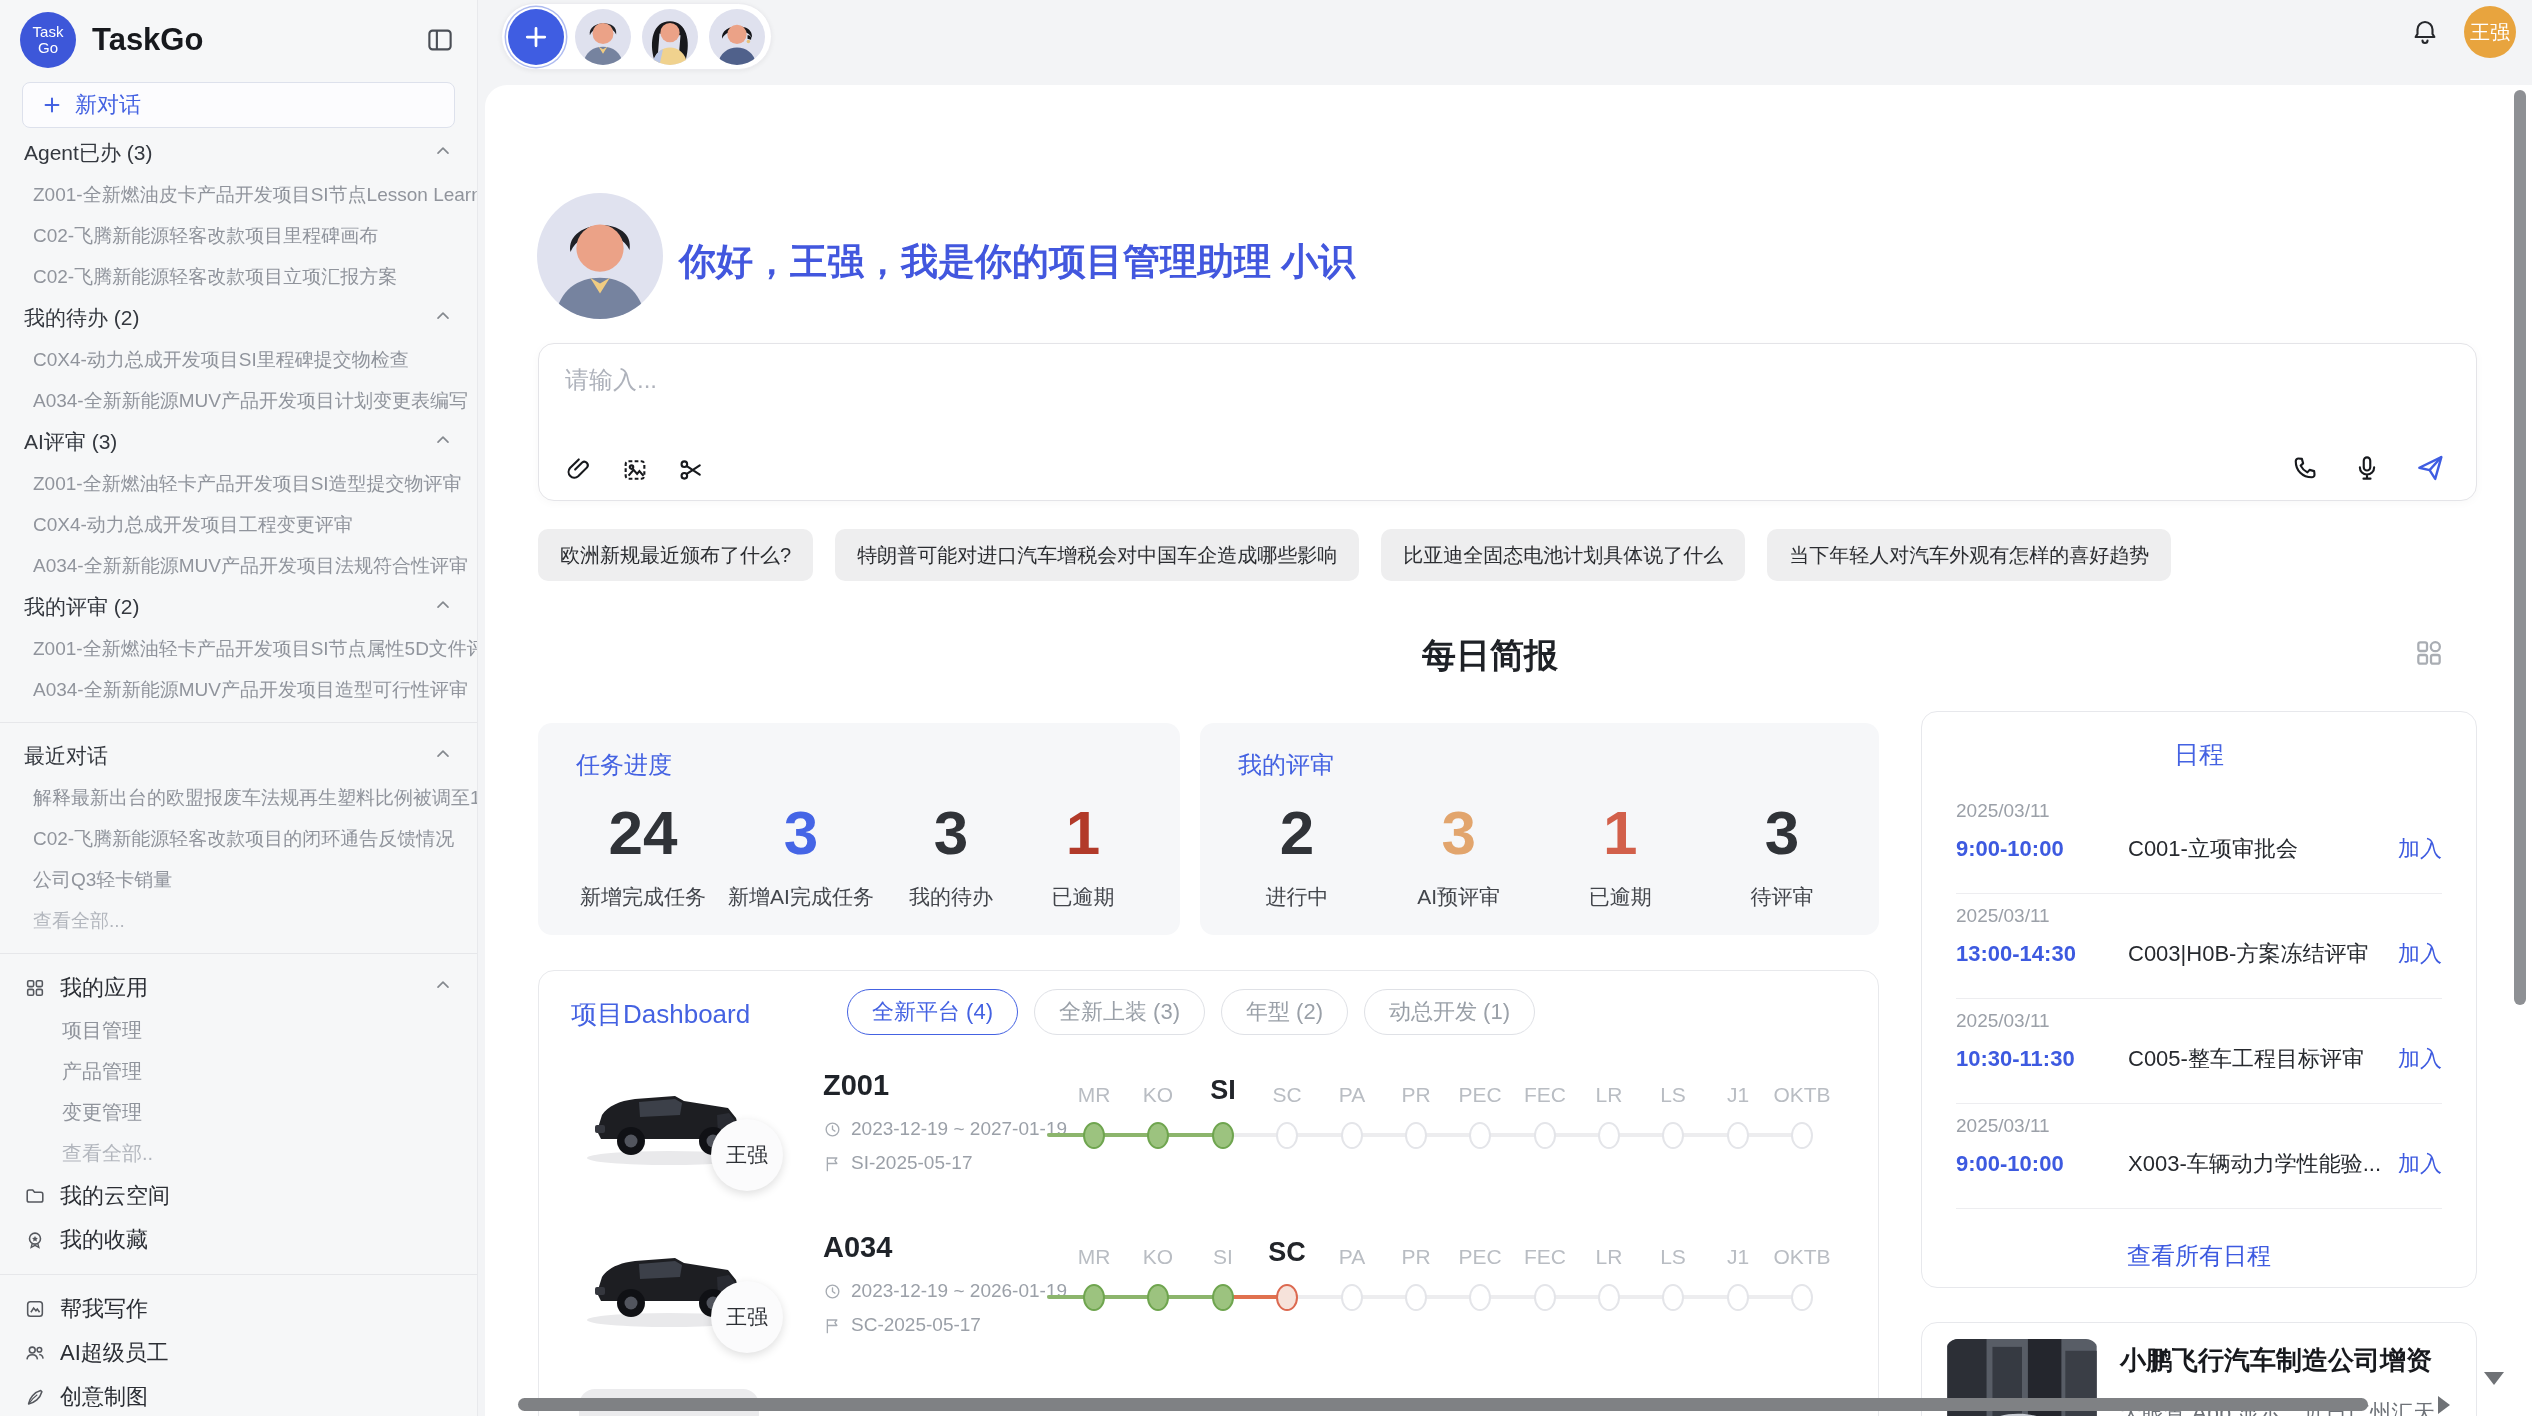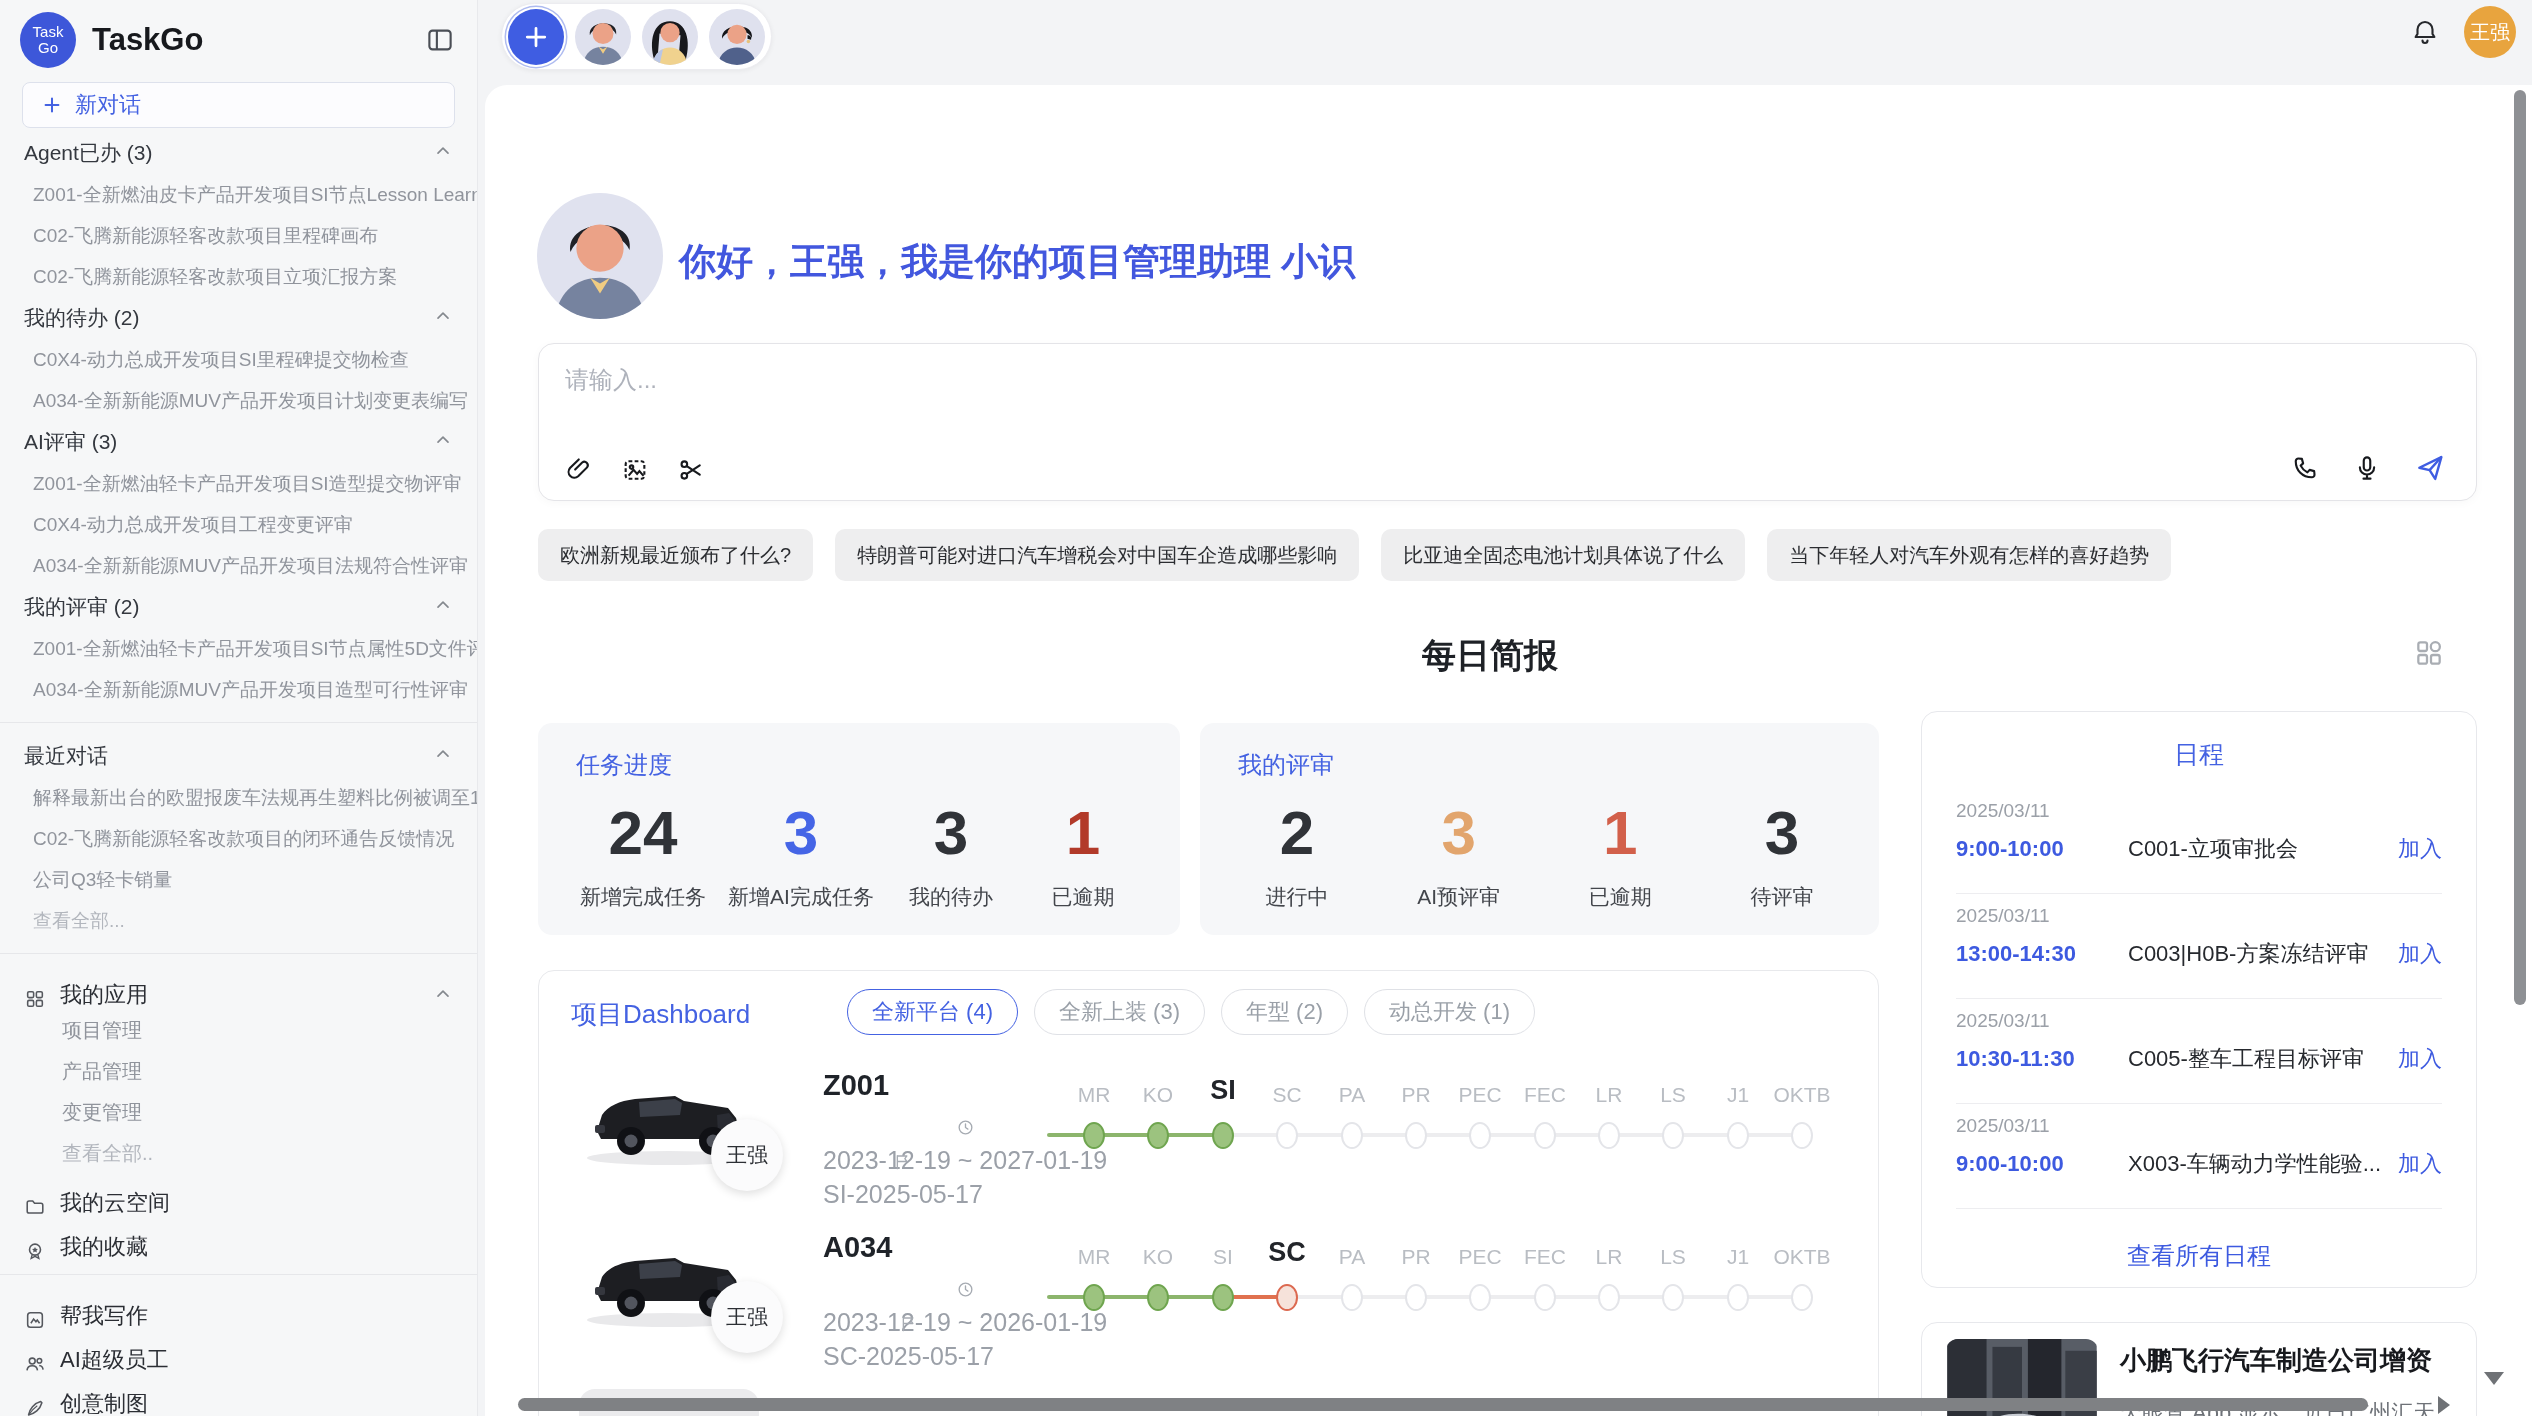--- a/index.html
+++ b/index.html
@@ -13,21 +13,21 @@
   .logo { width:56px; height:56px; border-radius:50%; background:#3d57d9; color:#fff; display:flex; flex-direction:column; align-items:center; justify-content:center; font-size:15px; line-height:16px; flex:0 0 auto; }
   .app-title { font-size:31px; font-weight:bold; color:#17191d; margin-left:16px; flex:1; }
   .collapse-btn { width:34px; height:34px; color:#4a4e55; display:flex; align-items:center; justify-content:center; cursor:pointer; }
   .new-chat { margin:12px 22px 0 22px; height:46px; border:1px solid #dde1ec; background:#fcfcfe; border-radius:8px; display:flex; align-items:center; padding-left:18px; gap:12px; color:#4462e2; font-size:22px; cursor:pointer; }
   .side-list { padding-top:4px; }
   .sec-head { height:42px; display:flex; align-items:center; justify-content:space-between; padding:0 24px; font-size:21px; color:#34383f; cursor:pointer;text-align:center; }
   .sec-head .chev { color:#85898f; }
   .side-item { height:41px; line-height:41px; padding:0 12px 0 33px; font-size:19px; color:#90949c; white-space:nowrap; overflow:hidden; cursor:pointer; }
   .side-item.lighter { color:#b2b6bd; }
   .side-div { height:1px; background:#e6e7ea; margin:12px 0; }
-  .app-row { height:44px; display:flex; align-items:flex-end; gap:14px; padding:0 24px; font-size:22px; color:#2b2e34; cursor:pointer; }
+  .app-row { height:44px; display:flex; align-items:center; gap:14px; padding:0 24px; font-size:22px; color:#2b2e34; cursor:pointer; }
   .app-row .chev { margin-left:auto; color:#85898f; }
   .app-row .ic { color:#55585e; display:flex; }
   .sub-item { height:41px; line-height:41px; padding-left:62px; font-size:20px; color:#90949c; white-space:nowrap; overflow:hidden; cursor:pointer; }
   .sub-item.lighter { color:#b2b6bd; }
 
   
   .topbar { position:absolute; left:478px; top:0; right:0; height:86px; z-index:4; }
   .pill { position:absolute; left:23px; top:3px; height:67px; background:#fff; border:1px solid #ececf0; border-radius:34px; box-shadow:0 1px 5px rgba(0,0,0,.06); display:flex; align-items:center; padding:0 6px; gap:11px; }
   .plus-btn { width:56px; height:56px; border-radius:50%; background:#3f5de2; color:#fff; display:flex; align-items:center; justify-content:center; box-shadow:0 0 0 2px #fff,0 0 0 3.5px #aebbf0; cursor:pointer; }
   .p-avatar { width:56px; height:56px; border-radius:50%; background:#dfe1ee; overflow:hidden; cursor:pointer; flex:0 0 auto; }
@@ -67,21 +67,21 @@
   .dash-card { position:absolute; left:53px; top:885px; width:1341px; height:562px; background:#fff; border:1px solid #e8e9ec; border-radius:16px; }
   .dash-head { position:absolute; left:32px; top:26px; font-size:26px; color:#4462e2; }
   .tabs { position:absolute; left:308px; top:18px; display:flex; gap:16px; }
   .tab { height:46px; padding:0 24px; border-radius:24px; border:1px solid #dfe1e6; color:#9aa0a8; font-size:22px; display:flex; align-items:center; background:#fff; cursor:pointer; white-space:nowrap; }
   .tab.active { border-color:#4462e2; color:#4462e2; }
   .proj-row { position:absolute; left:0; right:0; height:162px; }
   .proj-row.r1 { top:92px; } .proj-row.r2 { top:254px; }
   .truck { position:absolute; left:40px; top:6px; width:180px; height:100px; }
   .owner-badge { position:absolute; left:172px; top:56px; width:72px; height:72px; border-radius:50%; background:#fbfbfc; box-shadow:0 3px 10px rgba(0,0,0,.13); display:flex; align-items:center; justify-content:center; font-size:21px; color:#2c2f34; }
   .proj-code { position:absolute; left:284px; top:6px; font-size:29px; font-weight:bold; color:#1f2329; }
-  .proj-meta { position:absolute; left:284px; display:flex; align-items:center; gap:9px; font-size:25px; color:#9ba0a8;flex-direction:column; }
+  .proj-meta { position:absolute; left:284px; display:flex; align-items:center; gap:9px; font-size:19px; color:#9ba0a8; }
   .proj-meta.m1 { top:55px; } .proj-meta.m2 { top:89px; }
   .proj-meta .ic { display:flex; color:#a6abb2; }
   .m-label { position:absolute; top:20px; width:84px; text-align:center; font-size:21px; color:#b9bdc3; }
   .m-label.active { top:12px; font-size:27px; font-weight:bold; color:#22252a; }
   .m-seg { position:absolute; top:70px; height:4px; border-radius:2px; background:#ededef; }
   .m-seg.done { background:#8cb56c; } .m-seg.late { background:#e0714f; }
   .m-dot { position:absolute; top:59px; width:22px; height:27px; border-radius:50%; background:#fff; border:2px solid #e4e5e9; }
   .m-dot.done { background:#9cc37f; border-color:#6fa54f; }
   .m-dot.overdue { background:#f6e2da; border-color:#dc6950; }
   .proj-peek { position:absolute; left:40px; top:418px; width:180px; height:40px; background:#ebebed; border-radius:16px 16px 0 0; }

